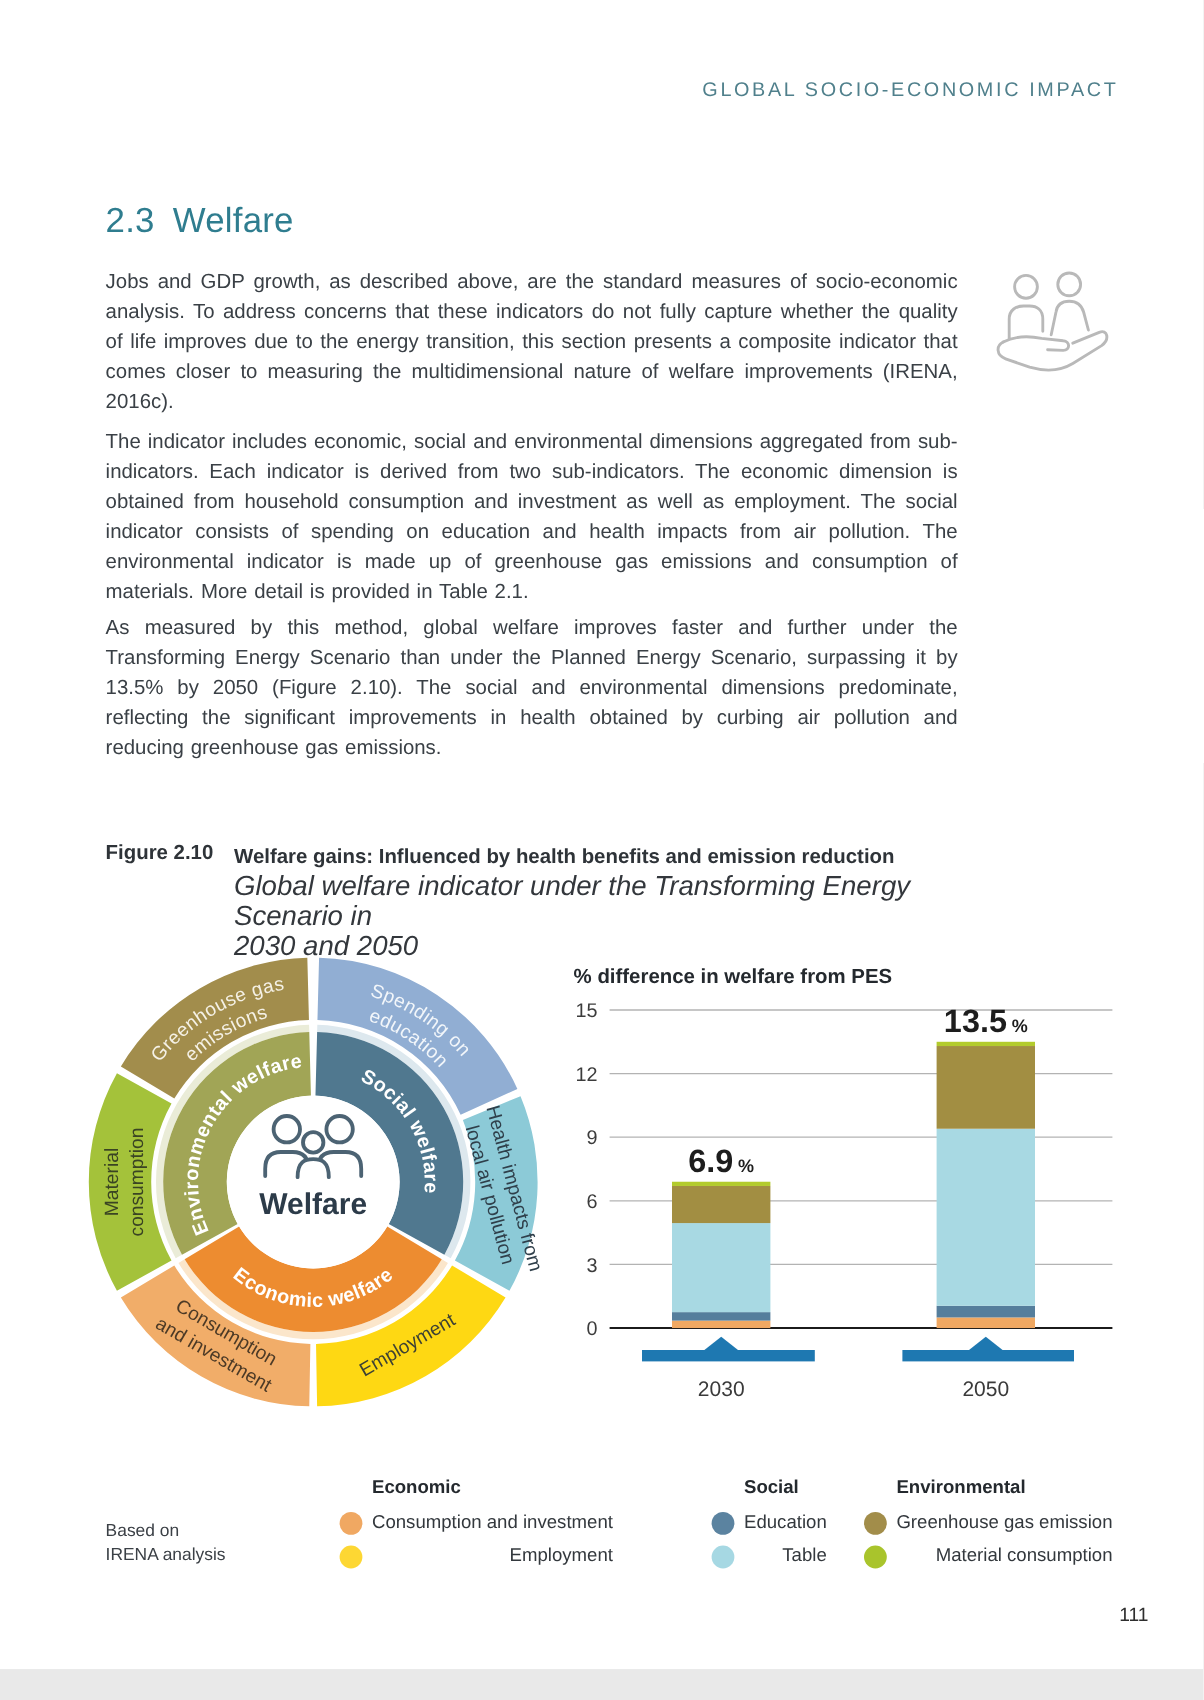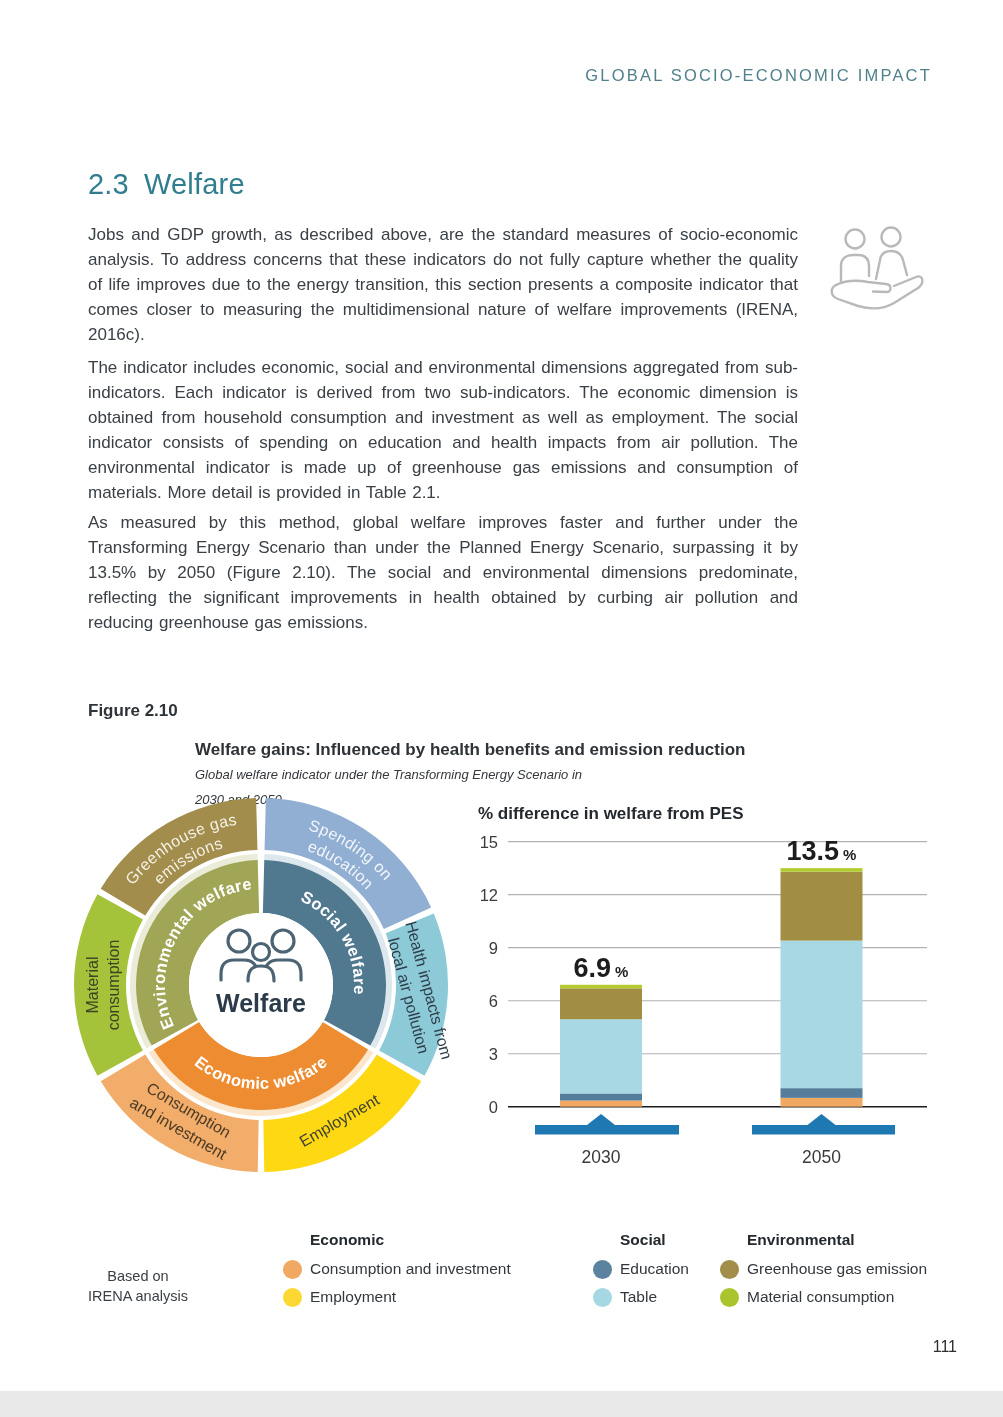--- a/index.html
+++ b/index.html
@@ -9,31 +9,31 @@
         letter-spacing:2.2px;white-space:nowrap;}
   .section-title{position:absolute;left:88px;top:168px;margin:0;color:#2f7d8f;font-size:29px;
         font-weight:500;letter-spacing:.2px;}
   .section-title .num{margin-right:15px;}
   .body-par{position:absolute;left:88px;width:710px;margin:0;font-size:17px;line-height:25px;
         color:#3a4046;text-align:justify;word-spacing:1px;}
   .p1{top:222px;}.p2{top:355px;}.p3{top:510px;}
   .care-icon{position:absolute;left:828px;top:222px;}
   .fig-caption{position:absolute;left:88px;top:701px;width:760px;}
   .fig-label{position:absolute;left:0;top:0;font-weight:bold;font-size:17px;color:#2e3338;}
-  .fig-titles{margin-left:107px;margin-top:36px;}
+  .fig-titles{margin-left:107px;}
   .fig-title{font-weight:bold;font-size:17px;color:#2e3338;line-height:25px;}
-  .fig-sub{font-style:italic;font-size:13px;color:#33373c;line-height:25px;}
+  .fig-sub{font-style:italic;font-size:23px;color:#33373c;line-height:25px;}
   #donut-svg{position:absolute;left:70px;top:794px;}
   #bar-svg{position:absolute;left:470px;top:795px;}
   .bar-title{font-size:17px;font-weight:bold;fill:#24292e;}
-  .source-note{position:absolute;left:88px;top:1266px;font-size:14.5px;line-height:20px;color:#3b4046;text-align:center;}
+  .source-note{position:absolute;left:88px;top:1266px;font-size:14.5px;line-height:20px;color:#3b4046;}
   .legend-col{position:absolute;top:1231px;}
   .col-eco{left:283px;}.col-soc{left:593px;}.col-env{left:720px;}
   .legend-header{font-weight:bold;font-size:15.5px;color:#24292e;margin:0 0 6px 27px;line-height:18px;}
-  .legend-item{display:flex;align-items:center;height:28px;}
+  .legend-item{display:flex;align-items:center;height:28px;justify-content:space-between;}
   .dot{width:19px;height:19px;border-radius:50%;margin-right:8px;flex:0 0 auto;}
   .legend-label{font-size:15.5px;color:#33383d;white-space:nowrap;}
   .page-number{position:absolute;right:46px;top:1338px;font-size:16px;color:#2e2e2e;}
 </style>
 </head>
 <body>
 
 <div class="page">
 
   <div class="running-header">GLOBAL SOCIO-ECONOMIC IMPACT</div>

